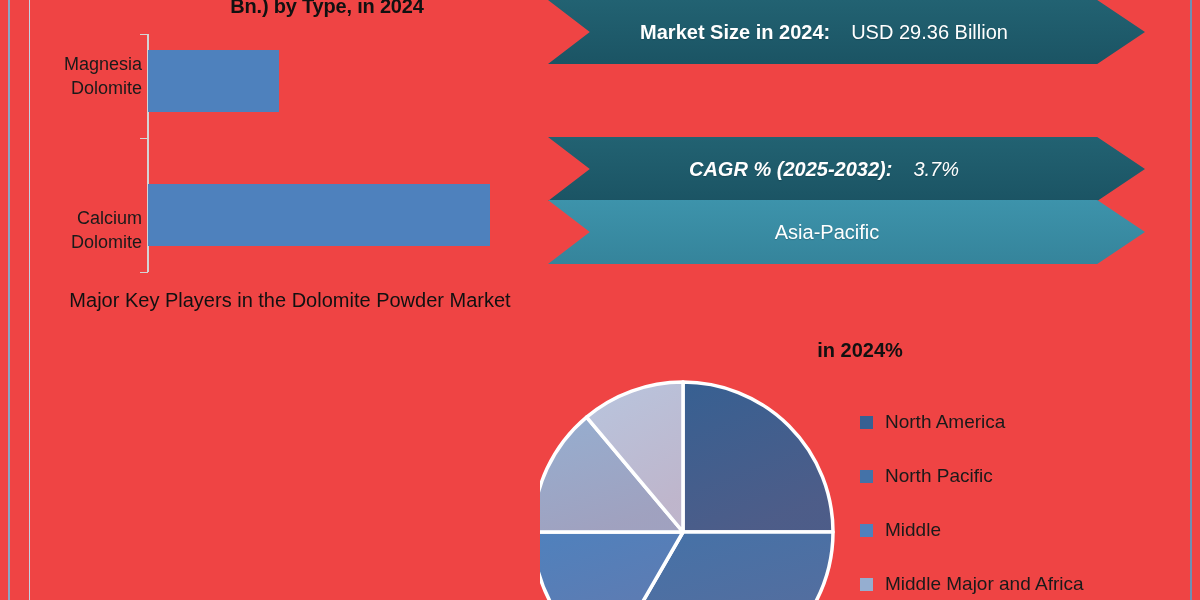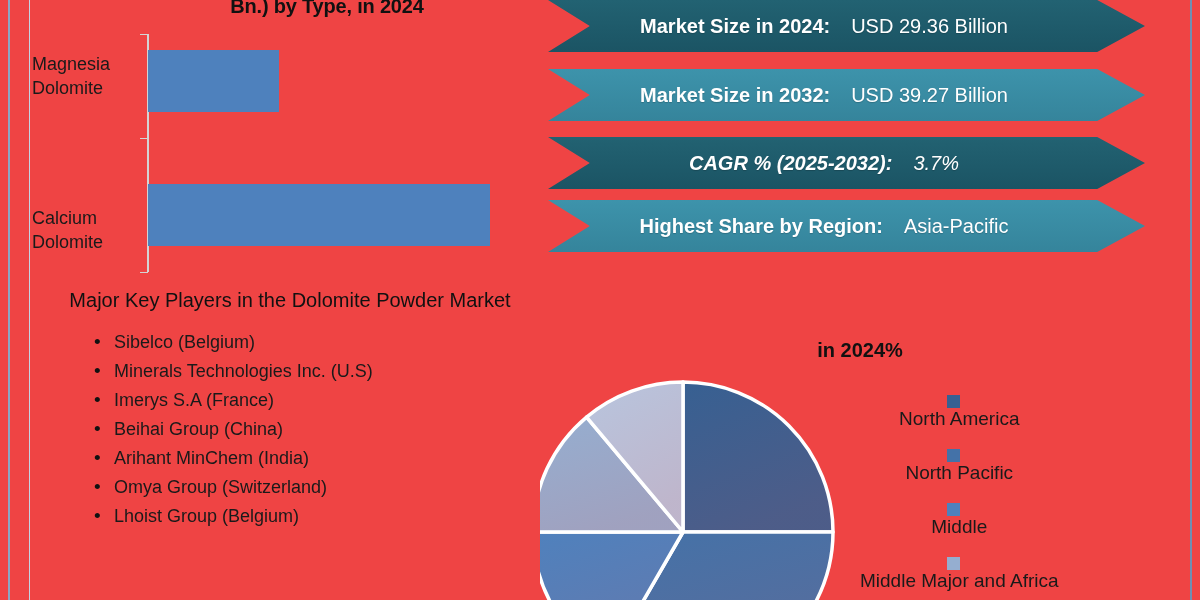--- a/index.html
+++ b/index.html
@@ -45,34 +45,34 @@
   .bar-axis {
     position: absolute; left: 115px; top: 34px; width: 2px; height: 238px;
     background: #d4d4d4;
   }
   .axis-tick {
     position: absolute; left: 108px; width: 8px; height: 1px; background: #d4d4d4;
   }
   .bar-row { position: absolute; left: 0; }
   .bar-label {
     position: absolute; left: 0; width: 110px;
-    text-align: left; font-size: 18px; color: #1a1a1a;
+    text-align: right; font-size: 18px; color: #1a1a1a;
     line-height: 24px;
   }
   .bar-rect {
     position: absolute; left: 116px; height: 62px;
     background: #4e81bd;
   }
 
   
   #banner-stack {
     position: absolute; left: 548px; top: 0; width: 600px; height: 258px;
   }
   .banner {
-    position: absolute; left: 0; width: 597px; height: 52px;
+    position: absolute; left: 0; width: 597px; height: 64px;
     display: flex; align-items: center; justify-content: center;
     clip-path: polygon(0 0, 92% 0, 100% 50%, 92% 100%, 0 100%, 7% 50%);
     color: #ffffff;
     font-size: 20px;
     white-space: nowrap;
     text-shadow: 0 1px 1px rgba(0,0,0,0.18);
     padding-right: 45px;
     gap: 15px;
   }
   .banner.dark  { background: linear-gradient(180deg,#226272 0%, #1b5464 100%); }
@@ -119,21 +119,20 @@
   }
   #pie-svg { position: absolute; left: 0px; top: 60px; }
   .pie-legend {
     position: absolute; left: 320px; top: 95px;
   }
   .legend-item {
     display: flex; align-items: center;
     height: 54px;
     font-size: 19px; color: #1a1a1a;
     white-space: nowrap;
-    flex-direction: column;
   }
   .legend-swatch {
     width: 13px; height: 13px; margin-right: 12px;
     display: inline-block; flex: 0 0 auto;
   }
 </style>
 </head>
 <body>
 
 <div id="canvas">
@@ -166,45 +165,31 @@
       </div>
       <div class="bar-rect" style="top:184px; width:342px;"></div>
     </div>
   </div>
 
   <div id="banner-stack">
     <div class="banner dark" style="top:0px;">
       <span class="b-key">Market Size in 2024:</span>
       <span class="b-val">USD 29.36 Billion</span>
     </div>
-    <div class="banner light" style="top:69px;">
-      <span class="b-key">Market Size in 2032:</span>
-      <span class="b-val">USD 39.27 Billion</span>
-    </div>
     <div class="banner dark" style="top:137px;font-style:italic;">
       <span class="b-key">CAGR % (2025-2032):</span>
       <span class="b-val">3.7%</span>
     </div>
     <div class="banner light" style="top:200px;">
-      <span class="b-key">Highest Share by Region:</span>
       <span class="b-val">Asia-Pacific</span>
     </div>
   </div>
 
   <div id="players-panel">
     <div class="players-title">Major Key Players in the Dolomite Powder Market</div>
-    <ul class="players-list">
-      <li>Sibelco (Belgium)</li>
-      <li>Minerals Technologies Inc. (U.S)</li>
-      <li>Imerys S.A (France)</li>
-      <li>Beihai Group (China)</li>
-      <li>Arihant MinChem (India)</li>
-      <li>Omya Group (Switzerland)</li>
-      <li>Lhoist Group (Belgium)</li>
-    </ul>
   </div>
 
   <div id="pie-panel">
     <div class="pie-title">
       <br>
       <span>in 2024%</span>
     </div>
 
     <svg id="pie-svg" width="320" height="310" viewBox="0 0 320 310">
         <defs>

